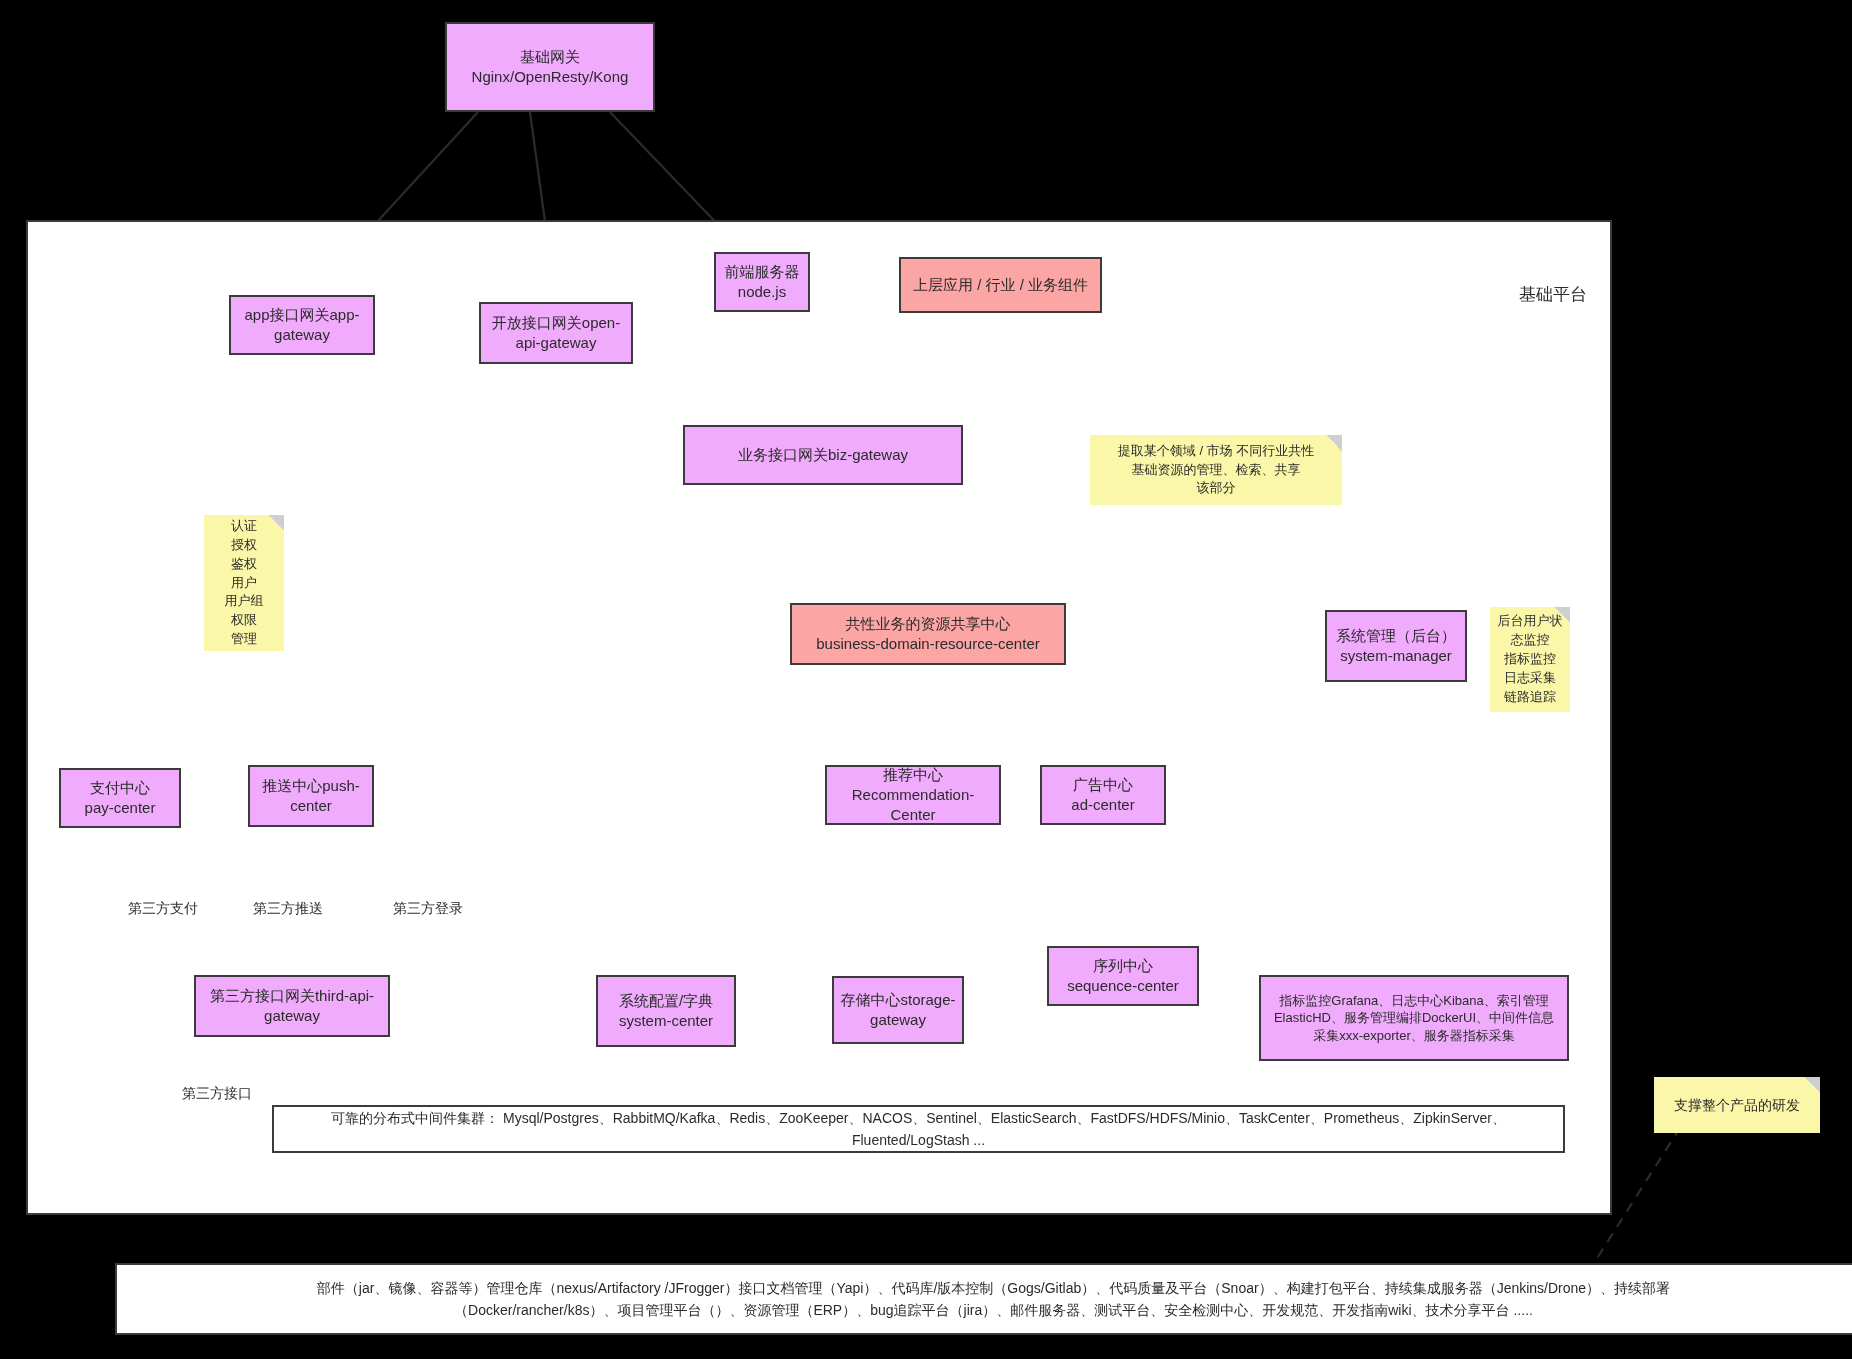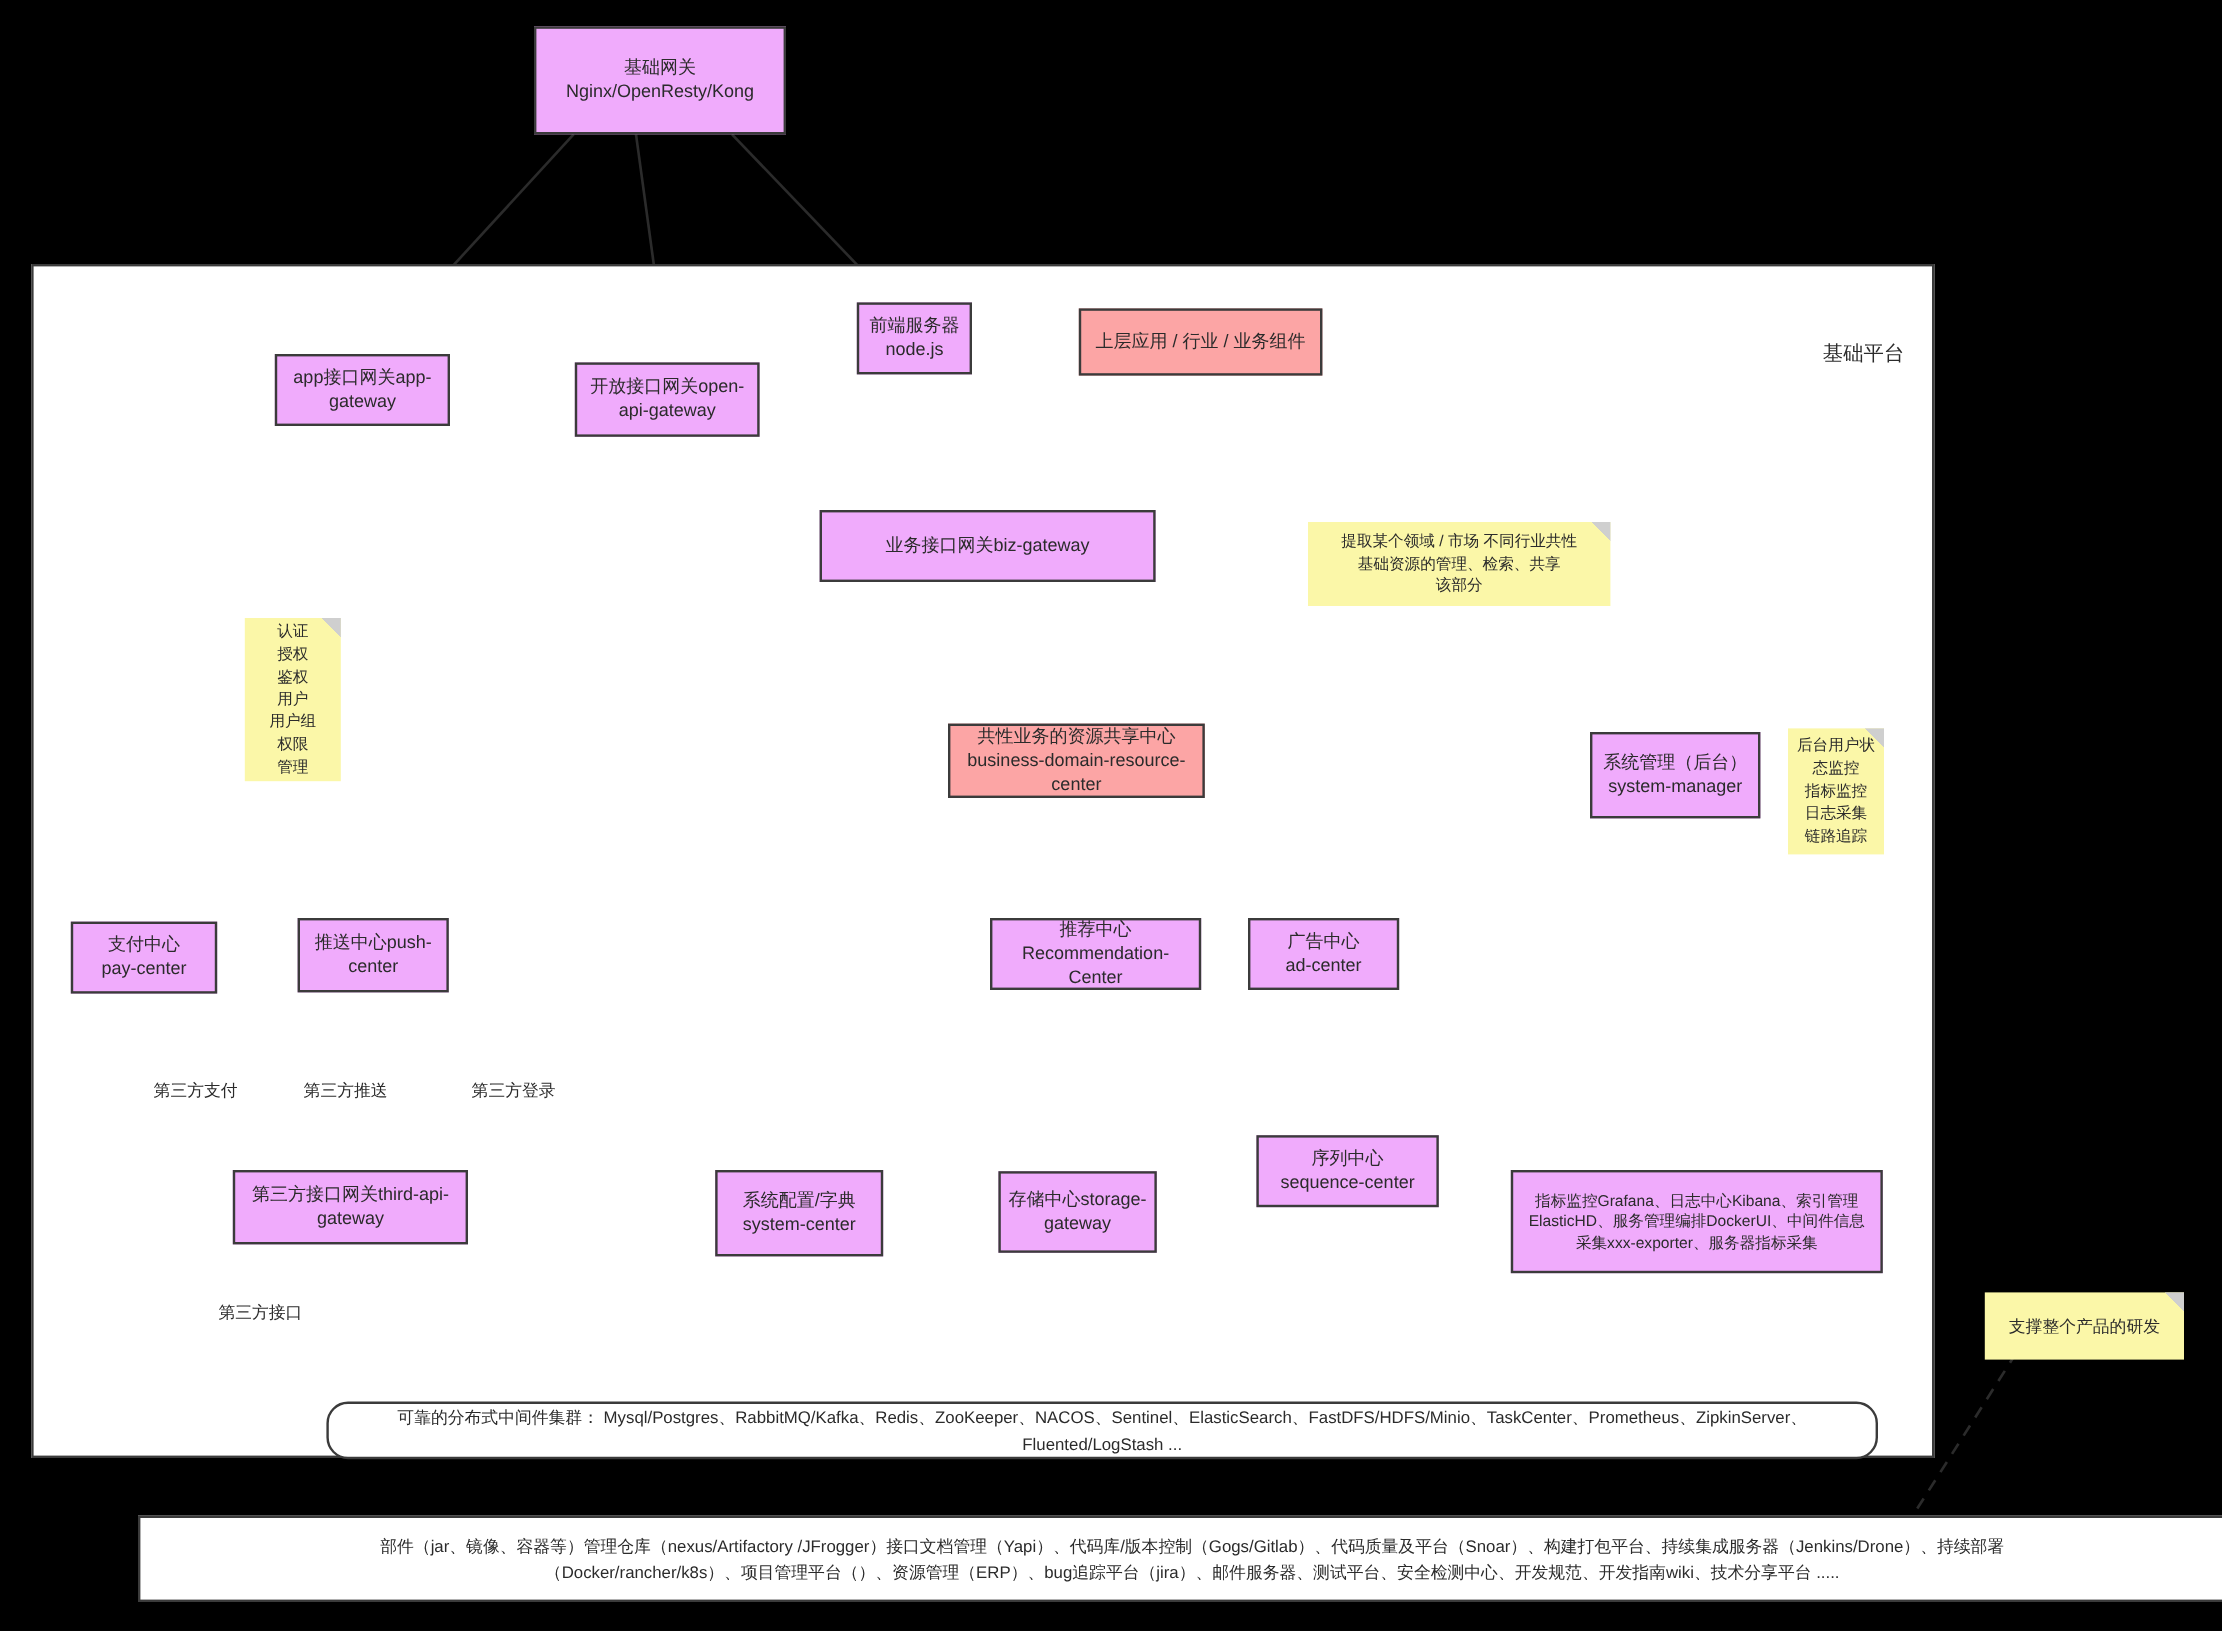--- a/index.html
+++ b/index.html
@@ -96,21 +96,21 @@
   <div class="node" style="left:479px;top:302px;width:154px;height:62px;">开放接口网关open-
 api-gateway</div>
 
   <div class="node" style="left:714px;top:252px;width:96px;height:60px;">前端服务器
 node.js</div>
 
   <div class="node orange" style="left:899px;top:257px;width:203px;height:56px;">上层应用 / 行业 / 业务组件</div>
 
   <div class="node" style="left:683px;top:425px;width:280px;height:60px;">业务接口网关biz-gateway</div>
 
-  <div class="node orange" style="left:790px;top:603px;width:214px;height:62px;">共性业务的资源共享中心
+  <div class="node orange" style="left:790px;top:603px;width:276px;height:62px;">共性业务的资源共享中心
 business-domain-resource-center</div>
 
 
   <div class="node" style="left:59px;top:768px;width:122px;height:60px;">支付中心
 pay-center</div>
 
   <div class="node" style="left:248px;top:765px;width:126px;height:62px;">推送中心push-
 center</div>
 
   <div class="node" style="left:825px;top:765px;width:176px;height:60px;">推荐中心
@@ -156,18 +156,18 @@
 日志采集
 链路追踪<span class="fold"></span></div>
 
   <div class="note" style="left:1654px;top:1077px;width:166px;height:56px;font-size:14px;">支撑整个产品的研发<span class="fold"></span></div>
 
   <div class="edge-label" style="left:128px;top:900px;">第三方支付</div>
   <div class="edge-label" style="left:253px;top:900px;">第三方推送</div>
   <div class="edge-label" style="left:393px;top:900px;">第三方登录</div>
   <div class="edge-label" style="left:182px;top:1085px;">第三方接口</div>
 
-  <div class="barbox" style="left:272px;top:1168px;width:1293px;height:48px;border-radius:18px;">可靠的分布式中间件集群：  Mysql/Postgres、RabbitMQ/Kafka、Redis、ZooKeeper、NACOS、Sentinel、ElasticSearch、FastDFS/HDFS/Minio、TaskCenter、Prometheus、ZipkinServer、Fluented/LogStash ...</div>
+  <div class="barbox" style="left:272px;top:1105px;width:1293px;height:48px;">可靠的分布式中间件集群：  Mysql/Postgres、RabbitMQ/Kafka、Redis、ZooKeeper、NACOS、Sentinel、ElasticSearch、FastDFS/HDFS/Minio、TaskCenter、Prometheus、ZipkinServer、Fluented/LogStash ...</div>
 
   <div class="barbox" style="left:115px;top:1263px;width:1757px;height:72px;">部件（jar、镜像、容器等）管理仓库（nexus/Artifactory /JFrogger）接口文档管理（Yapi）、代码库/版本控制（Gogs/Gitlab）、代码质量及平台（Snoar）、构建打包平台、持续集成服务器（Jenkins/Drone）、持续部署
 （Docker/rancher/k8s）、项目管理平台（）、资源管理（ERP）、bug追踪平台（jira）、邮件服务器、测试平台、安全检测中心、开发规范、开发指南wiki、技术分享平台 .....</div>
 
 </div>
 
 </body></html>

